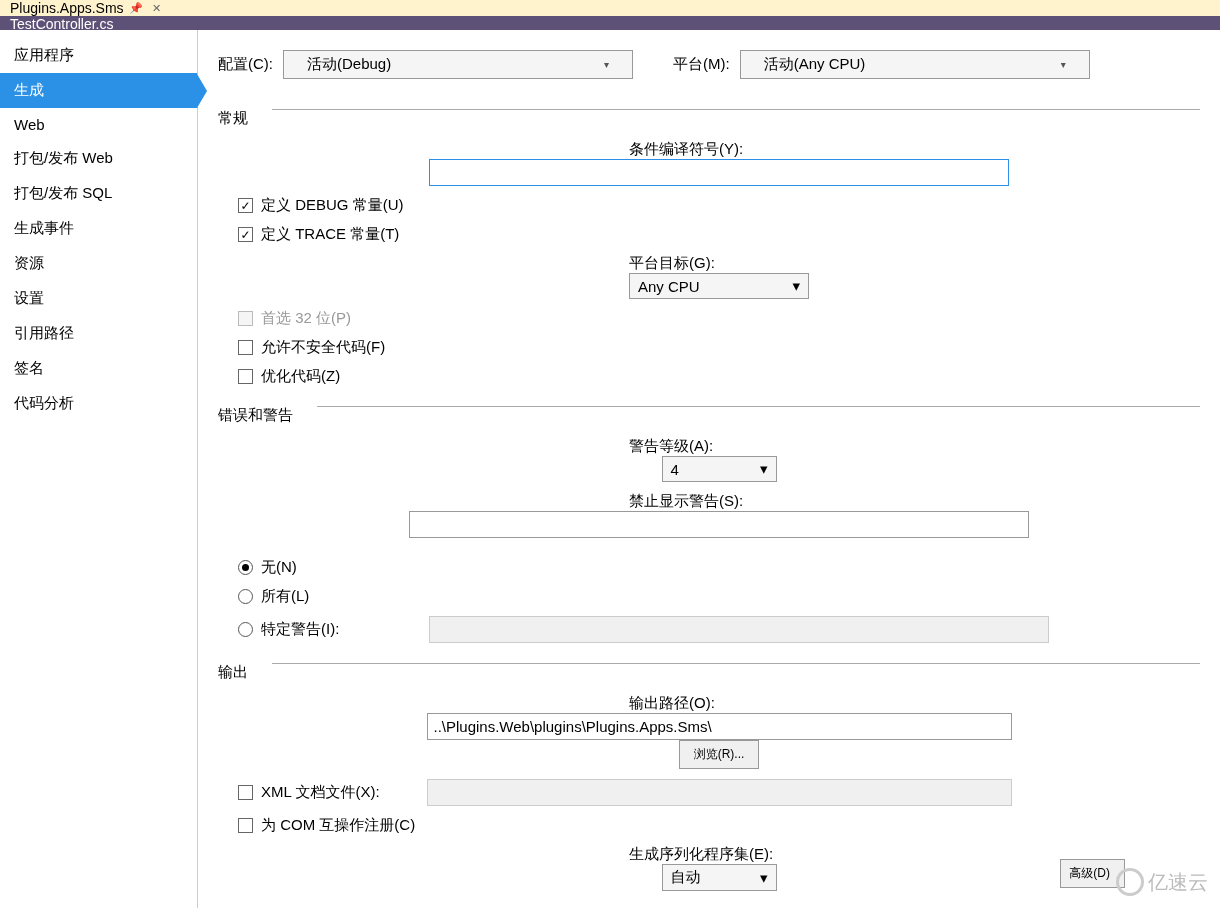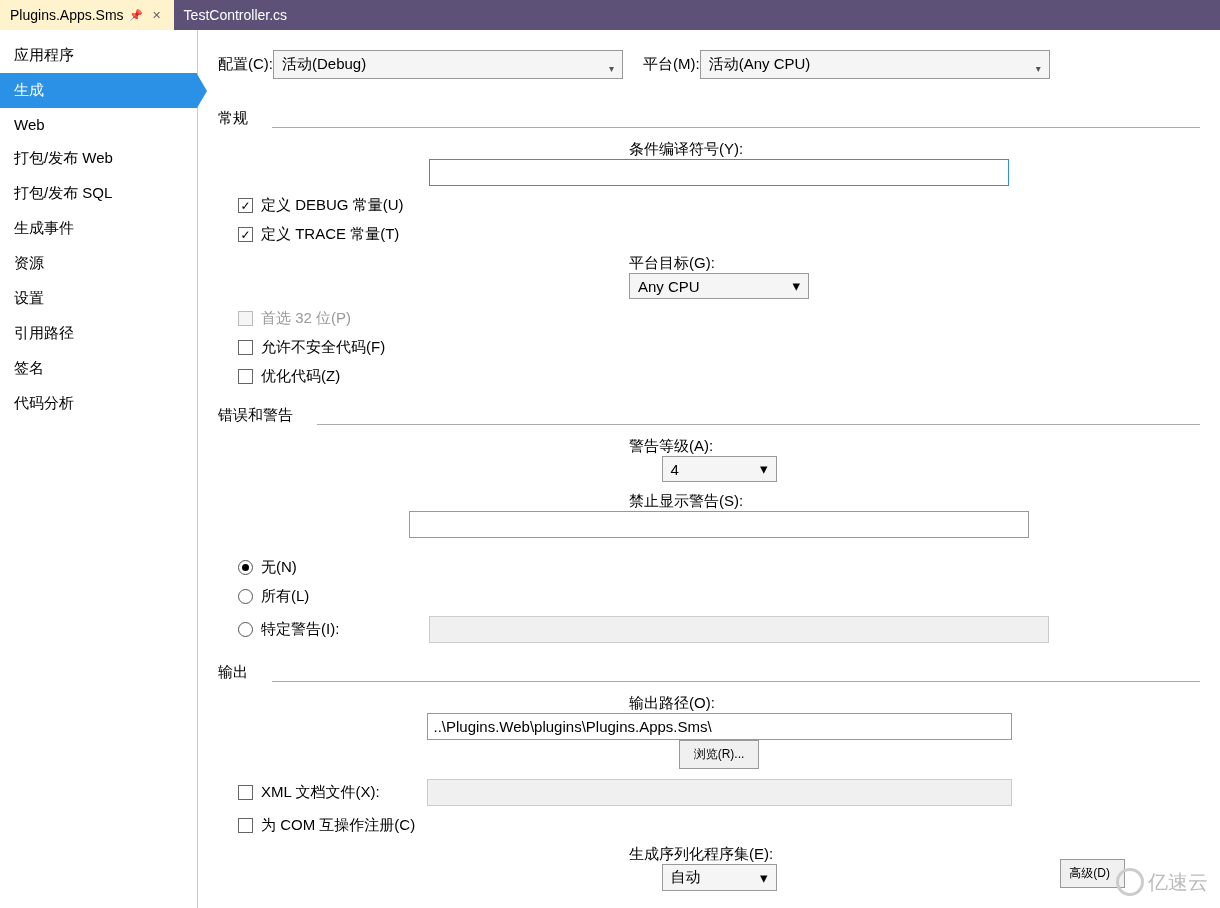--- a/index.html
+++ b/index.html
@@ -11,20 +11,21 @@
   width: 1220px;
   height: 908px;
   overflow: hidden;
   position: relative;
 }
 .tab-bar {
   display: flex;
   background: #5d5177;
   height: 30px;
   align-items: stretch;
+  flex-direction: column;
 }
 .tab {
   display: flex;
   align-items: center;
   padding: 0 10px;
   color: #fff;
   font-size: 14px;
   cursor: pointer;
   gap: 6px;
 }
@@ -69,43 +70,44 @@
   border-bottom: 17px solid transparent;
 }
 .content {
   flex: 1;
   padding: 20px 20px 20px 20px;
   overflow-y: auto;
 }
 .config-row {
   display: flex;
   align-items: center;
+  gap: 10px;
   margin-bottom: 30px;
 }
 .config-row label { font-size: 15px; }
 .dropdown {
   border: 1px solid #999;
   background: #f5f5f5;
-  padding: 4px 8px;
-  font-size: 15px;
-  display: flex;
-  align-items: flex-end;
+  padding: 4px 23px;
+  font-size: 15px;
+  display: flex;
+  align-items: center;
   justify-content: space-between;
   cursor: pointer;
 }
 .dropdown .arrow {
   font-size: 10px; color: #555; margin-left: 8px;
 }
 .dd-wide { width: 350px; }
 .section {
   margin-bottom: 20px;
 }
 .section-header {
   display: flex;
-  align-items: flex-end;
+  align-items: flex-start;
   gap: 24px;
   margin-bottom: 12px;
   font-size: 15px;
 }
 .section-header .line {
   flex: 1;
   border-top: 1px solid #aaa;
 }
 .form-row {
   display: flex;

